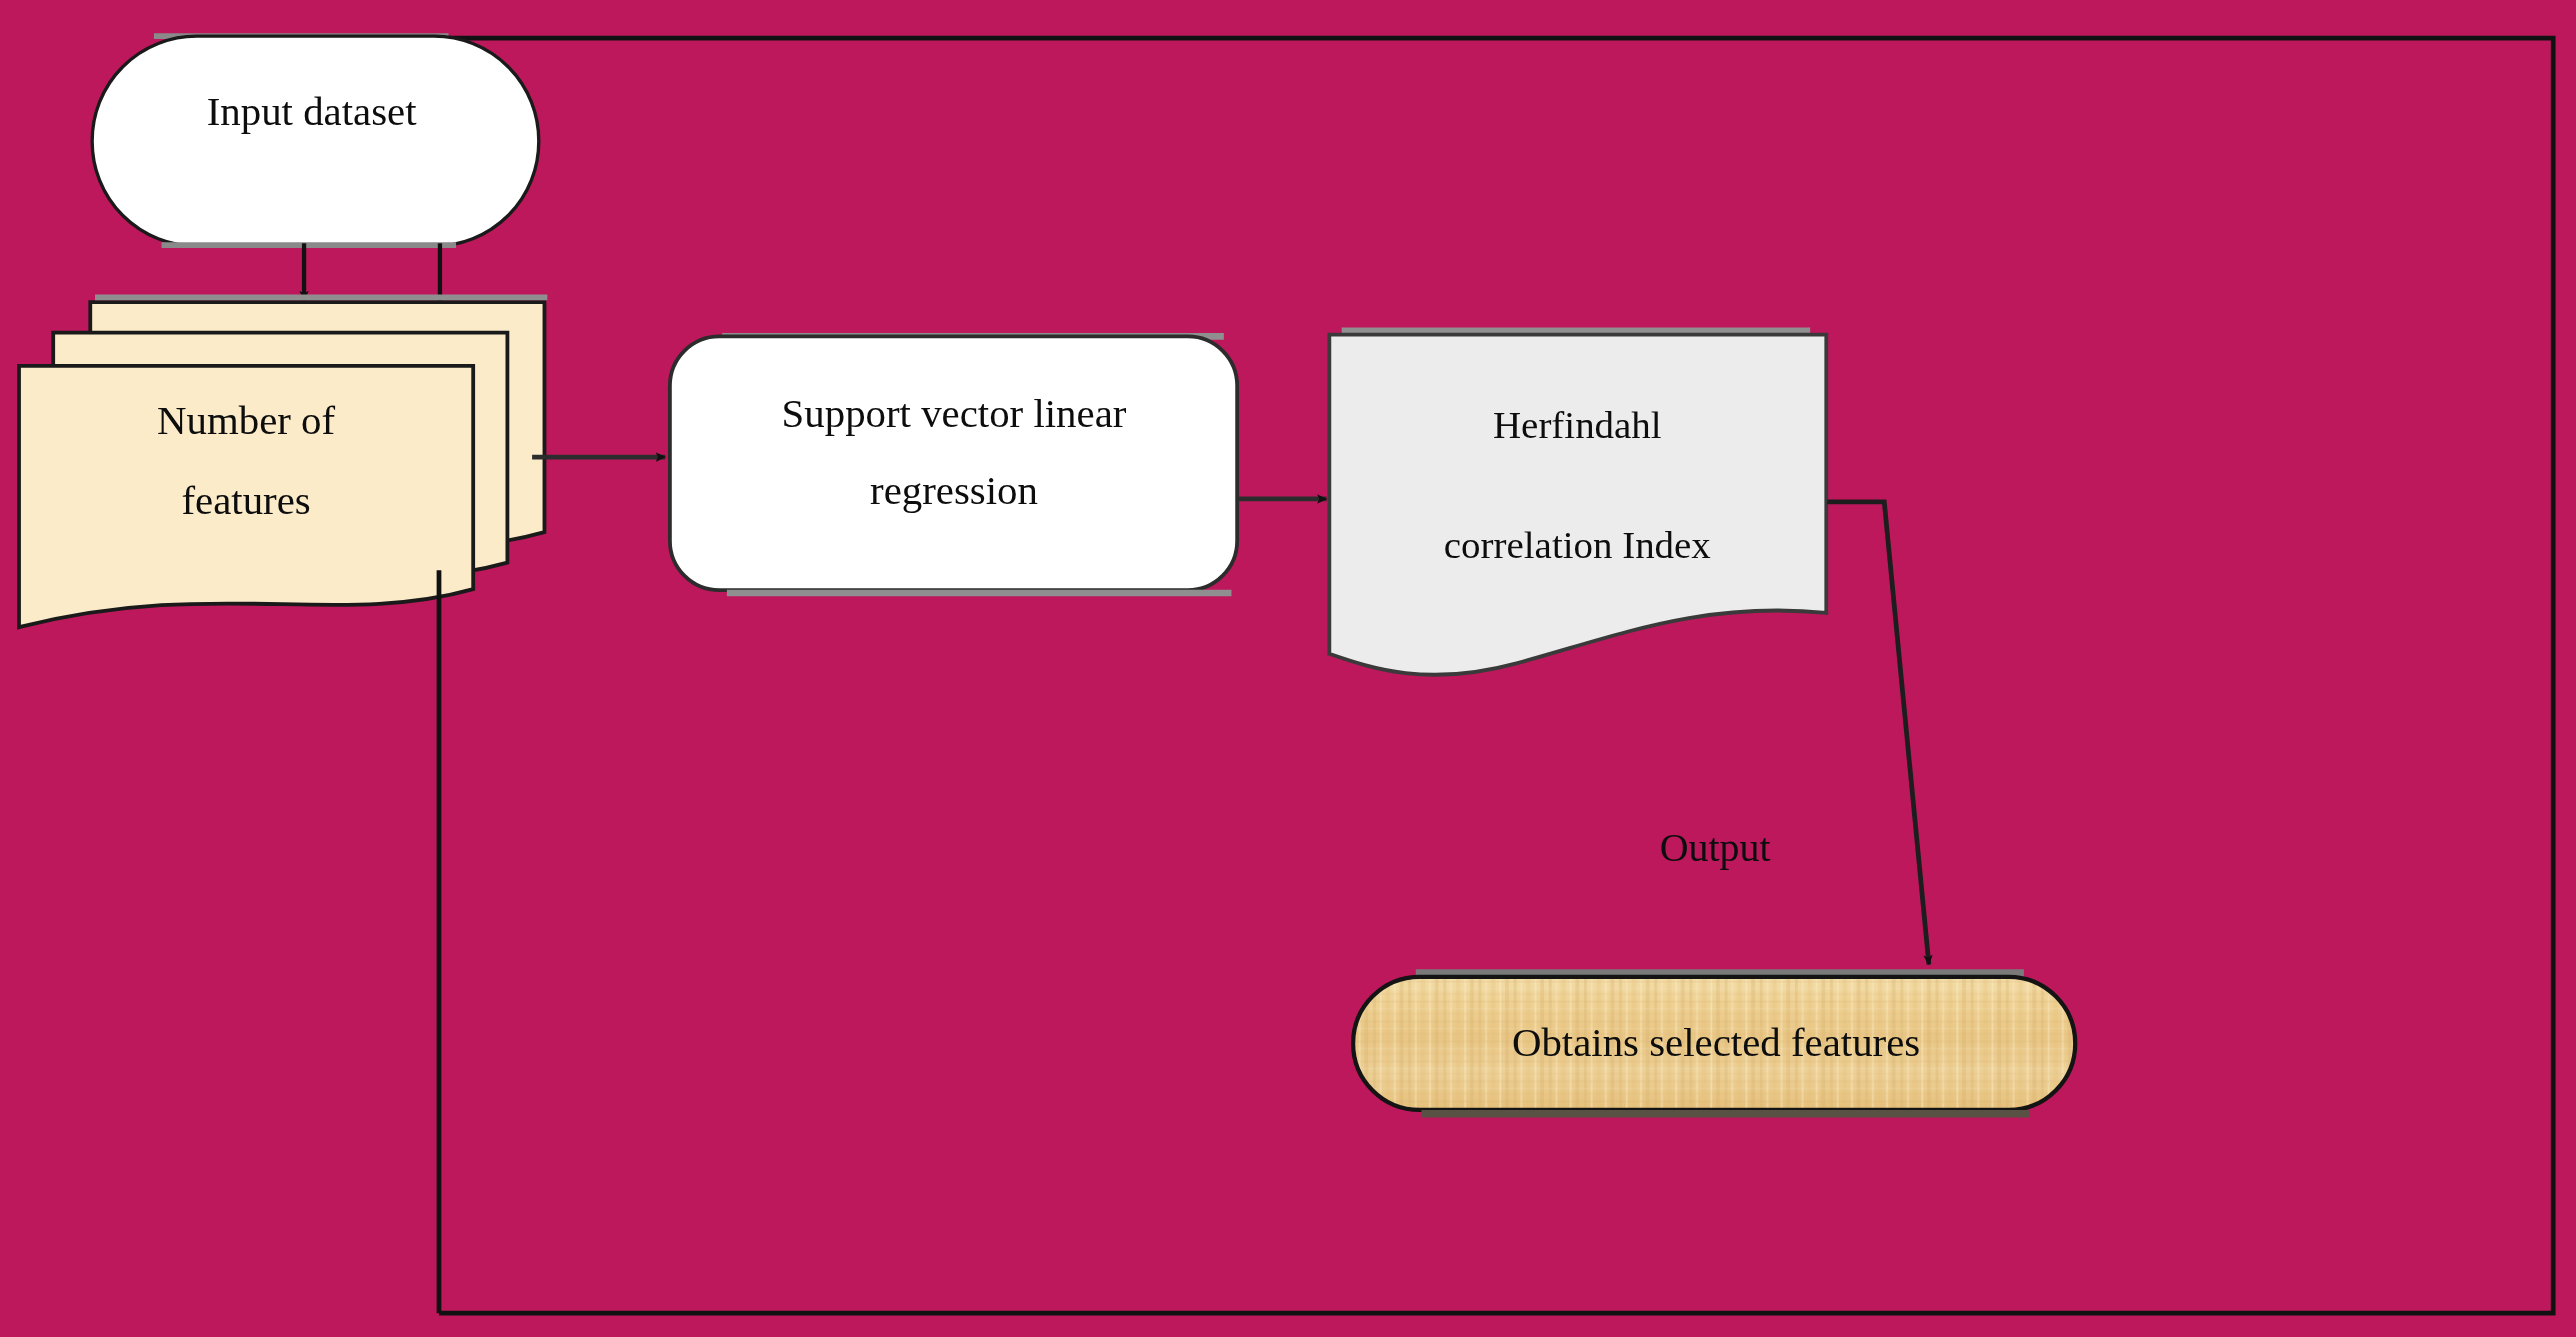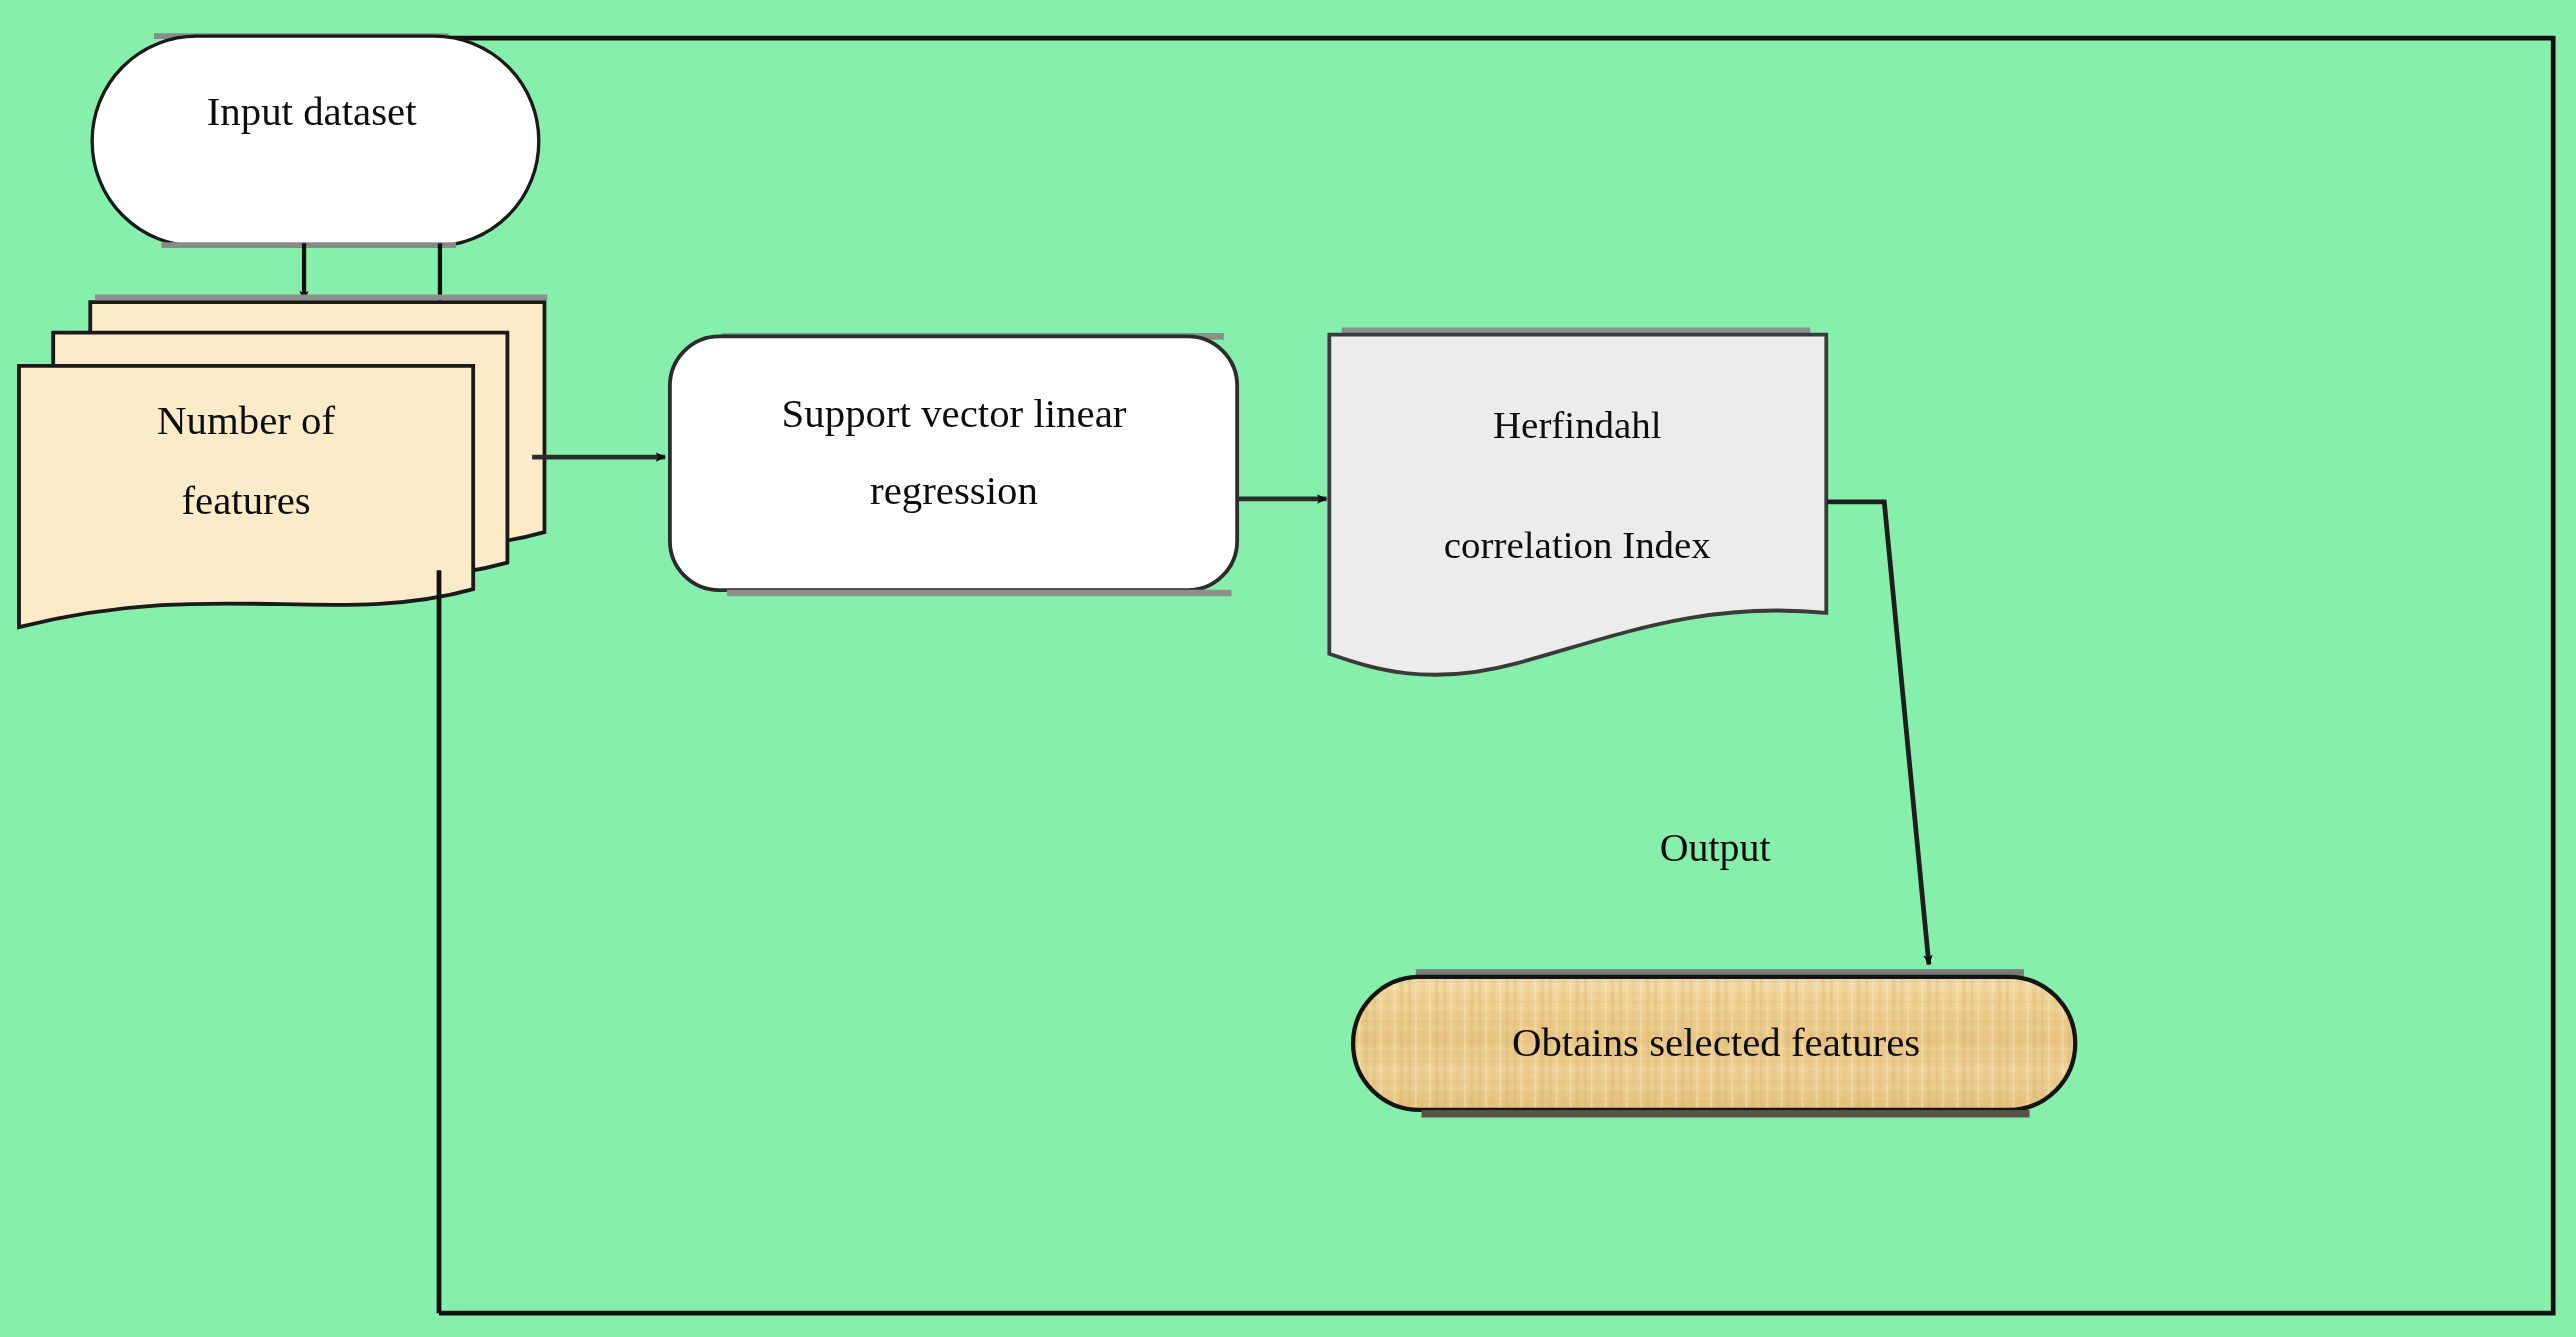--- a/index.html
+++ b/index.html
@@ -8,21 +8,21 @@
     padding: 0;
     background: #ffffff;
   }
   body {
     font-family: "Liberation Serif", "DejaVu Serif", serif;
   }
   #canvas {
     position: relative;
     width: 2576px;
     height: 1338px;
-    background: #86efac;
+    background: #be185d;
     overflow: hidden;
   }
   #flow-svg {
     position: absolute;
     left: 0;
     top: 0;
     width: 2576px;
     height: 1338px;
   }
   .node-label {

